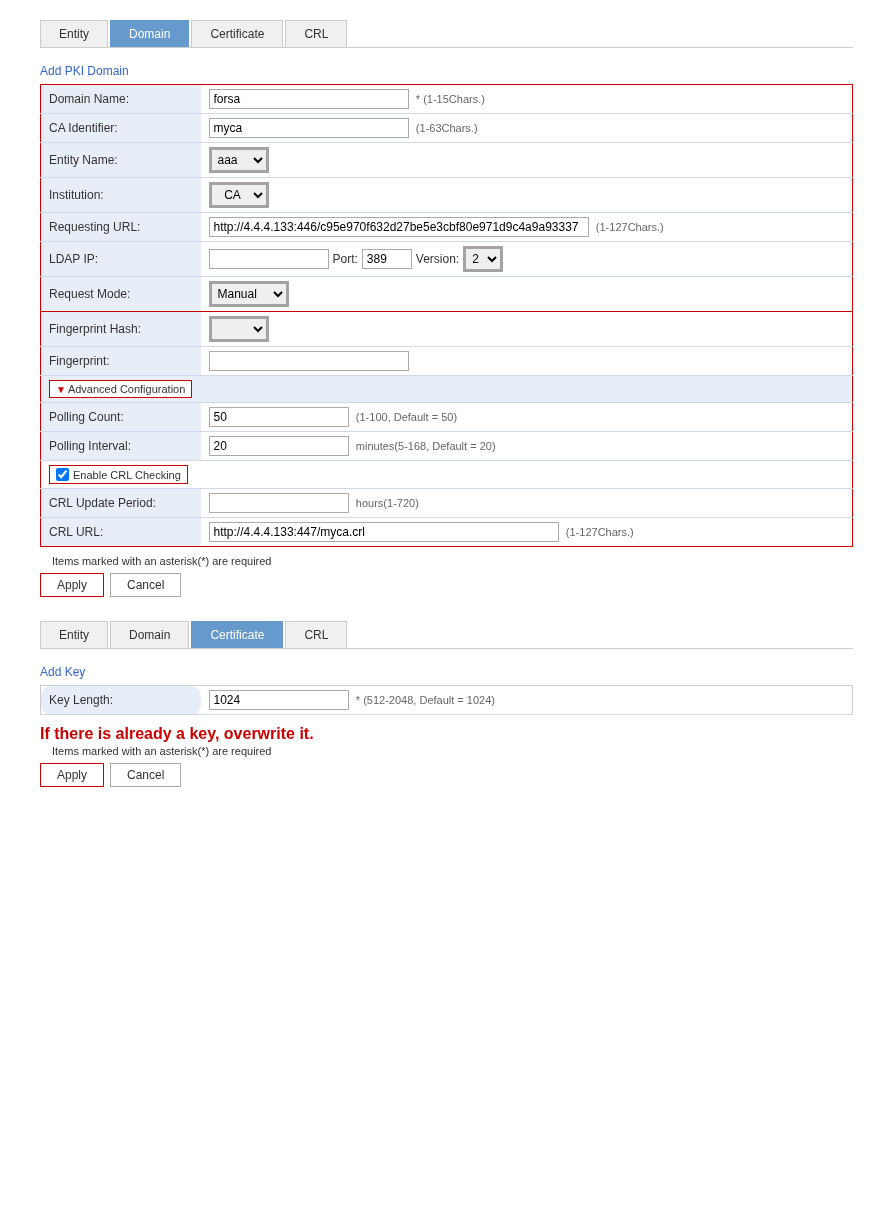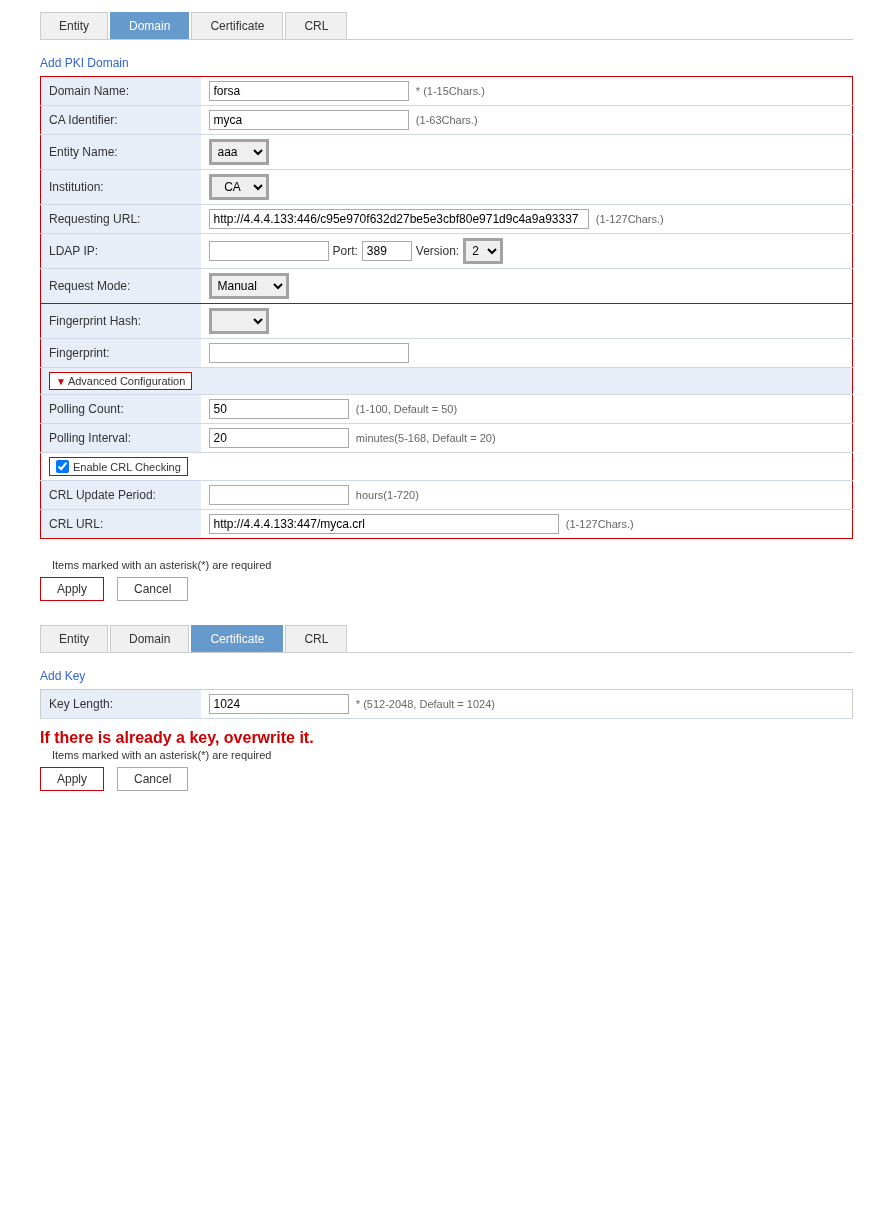--- a/index.html
+++ b/index.html
@@ -4,21 +4,21 @@
   <style>
     * { box-sizing: border-box; margin: 0; padding: 0; }
     body {
       font-family: Arial, sans-serif;
       font-size: 12px;
       background: #fff;
       color: #333;
       width: 893px;
     }
     .page-wrapper {
-      padding: 12px 40px;
+      padding: 20px 40px;
     }
 
     
     .tab-bar {
       display: flex;
       border-bottom: 1px solid #ccc;
       margin-bottom: 16px;
     }
     .tab {
       padding: 6px 18px;
@@ -42,21 +42,21 @@
       font-size: 12px;
       margin-bottom: 6px;
       font-weight: normal;
     }
 
     
     .form-table {
       width: 100%;
       border-collapse: collapse;
       border: 1px solid #cc0000;
-      margin-bottom: 20px;
+      margin-bottom: 8px;
     }
     .form-table tr {
       border-bottom: 1px solid #d0d8e8;
     }
     .form-table tr:last-child {
       border-bottom: none;
     }
     .form-table td {
       padding: 4px 8px;
       vertical-align: middle;
@@ -116,21 +116,21 @@
     .required-note {
       font-size: 11px;
       color: #333;
       margin-bottom: 6px;
       margin-left: 12px;
     }
 
     
     .btn-row {
       display: flex;
-      gap: 13px;
+      gap: 6px;
       margin-bottom: 16px;
     }
     .btn-apply {
       background: #fff;
       border: 1px solid #cc0000;
       color: #333;
       padding: 4px 16px;
       font-size: 12px;
       cursor: pointer;
     }
@@ -171,20 +171,21 @@
       border-collapse: collapse;
       border: 1px solid #ccc;
       margin-bottom: 8px;
     }
     .form-table2 tr {
       border-bottom: 1px solid #d0d8e8;
     }
     .form-table2 td {
       padding: 4px 8px;
       vertical-align: middle;
+      border-radius: 10px;
     }
     .form-table2 td:first-child {
       width: 160px;
       background: #e8eef8;
       color: #333;
     }
     .form-table2 td:last-child {
       background: #fff;
     }
 

